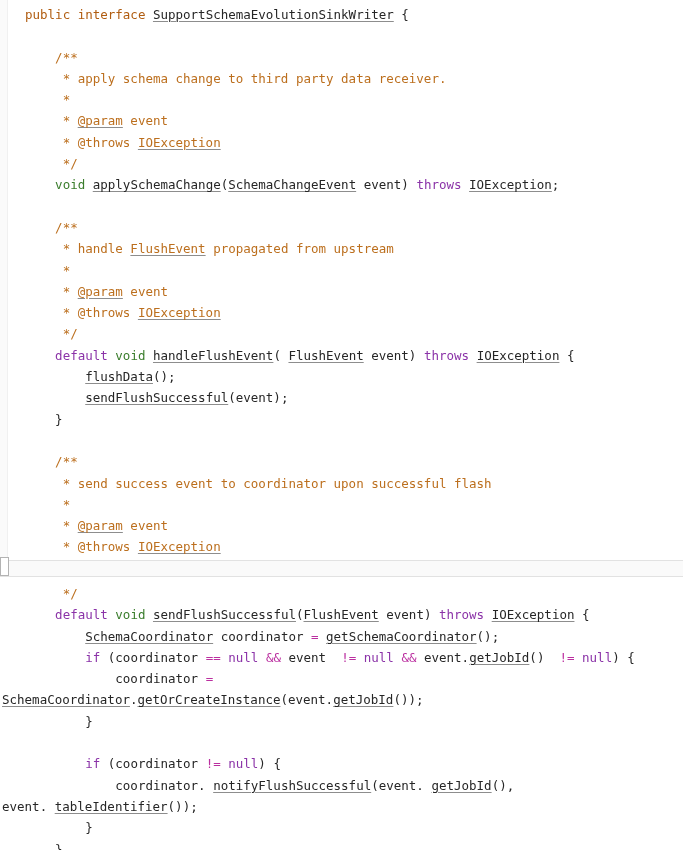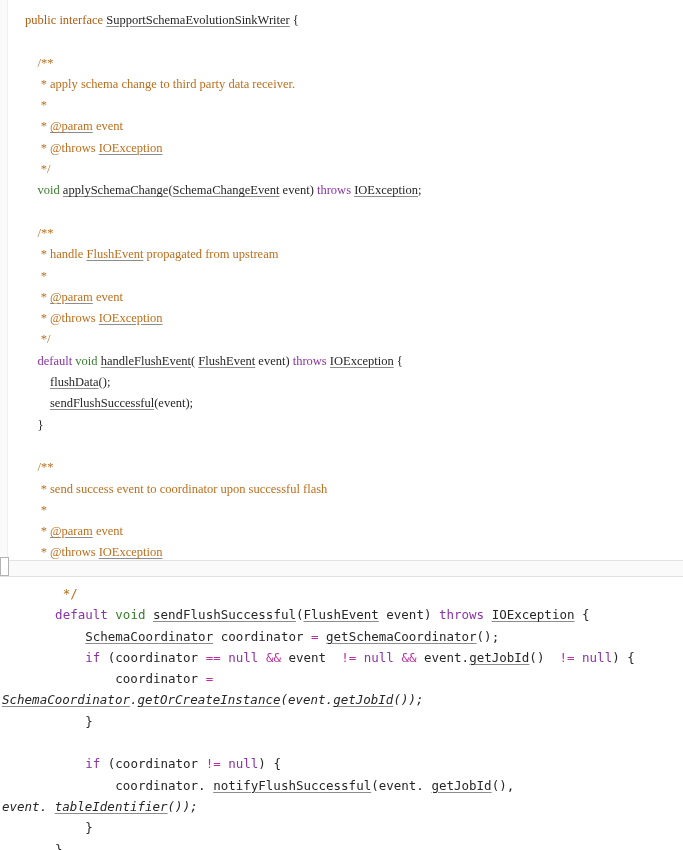--- a/index.html
+++ b/index.html
@@ -8,32 +8,32 @@
     position:relative;width:683px;height:850px;
     font-family:"DejaVu Sans Mono","Liberation Mono",monospace;
     font-size:12.5px;line-height:21.3px;color:#262626;
     background:#ffffff;
   }
   .gutter{
     position:absolute;left:0;top:0;width:7px;height:560px;
     background:#fafafa;border-right:1px solid #f0f0f0;
   }
   .pane{white-space:pre;box-sizing:border-box;overflow:hidden;}
-  .pane-top{height:560px;padding:10px 0 0 25px;background:#ffffff;font-family:Liberation Serif, serif;}
+  .pane-top{height:560px;padding:4px 0 0 25px;background:#ffffff;}
   .splitter{
     position:relative;height:15px;background:#fafafa;
     border-top:1px solid #e2e2e2;border-bottom:1px solid #e2e2e2;
   }
   .splitter-handle{
     position:absolute;left:0;top:-4px;width:9px;height:19px;
     background:#ffffff;border:1px solid #b3b3b3;box-sizing:border-box;
   }
   .pane-bottom{padding:6px 0 0 25px;background:#ffffff;height:274px;}
   .line{height:21.3px;}
-  .line.flush{margin-left:-23px;font-style:italic;}
+  .line.flush{margin-left:-23px;}
   .tok-k{color:var(--tok-k);}
   .tok-c{color:var(--tok-c);}
   .tok-g{color:var(--tok-g);}
   .tok-p{color:var(--tok-p);}
   .tok-o{color:var(--tok-o);}
   .tok-t{color:var(--tok-t);}
   .tok-tu{color:var(--tok-t);text-decoration:underline;text-decoration-color:var(--tok-u);text-underline-offset:2px;text-decoration-thickness:1px;}
   .tok-cu{color:var(--tok-c);text-decoration:underline;text-decoration-color:var(--tok-u);text-underline-offset:2px;text-decoration-thickness:1px;}
 </style>
 </head>

